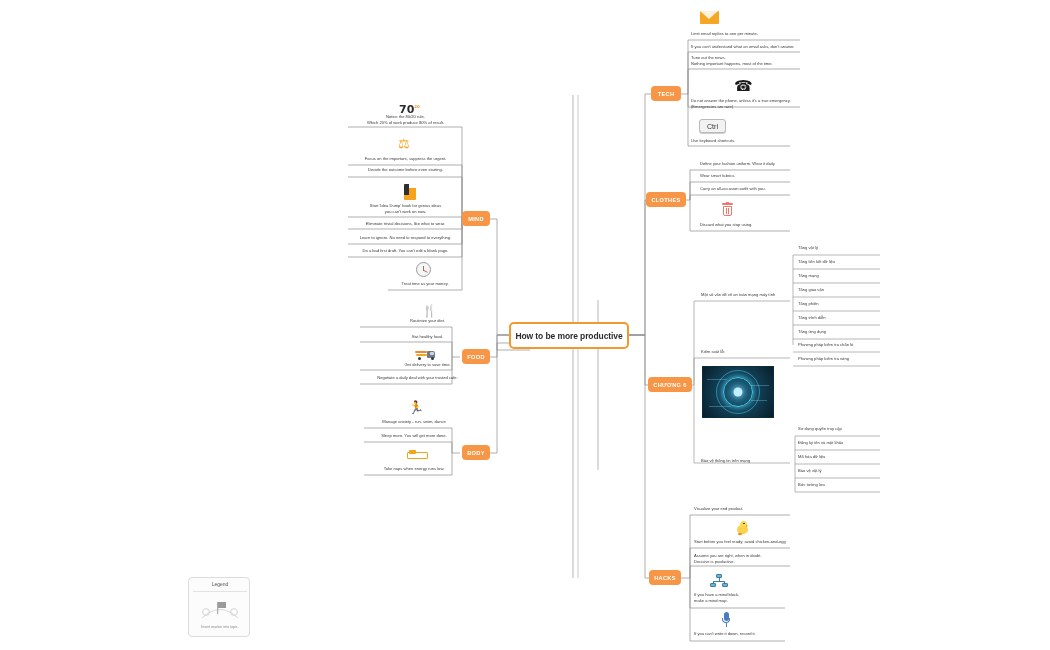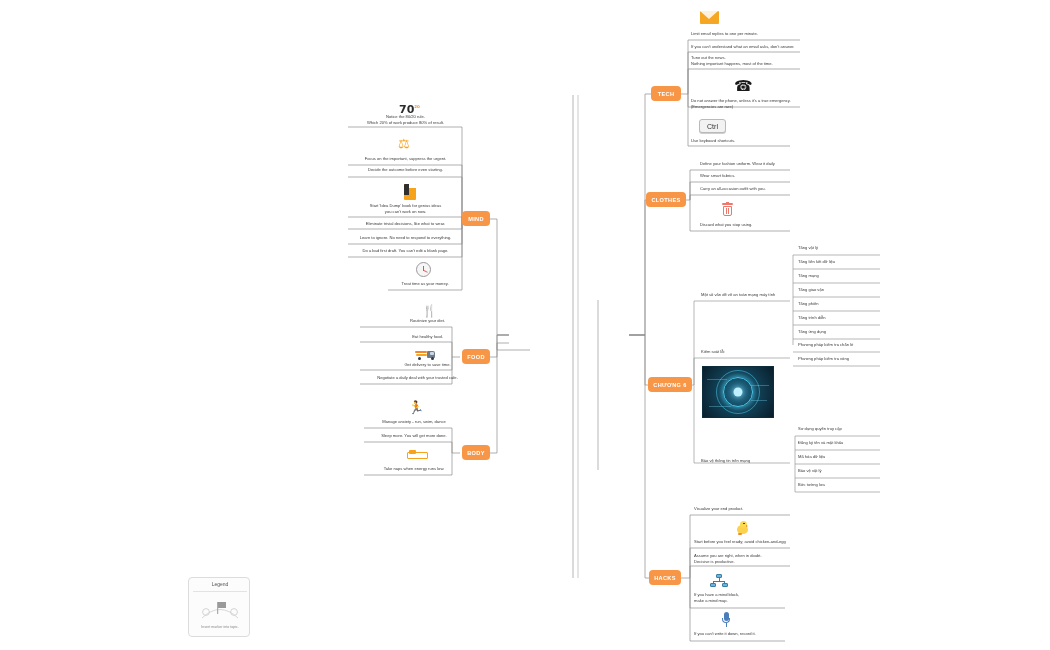--- a/index.html
+++ b/index.html
@@ -274,20 +274,21 @@
 
     <g fill="none" stroke="#8c8c8c" stroke-width="0.7">
       <path d="M681 578 L690 578 L690 515 L790 515"></path>
       <path d="M690 578 L690 548 L790 548"></path>
       <path d="M690 578 L690 566 L790 566"></path>
       <path d="M690 578 L690 608 L785 608"></path>
       <path d="M690 578 L690 641 L785 641"></path>
     </g>
   </svg>
 
+  <div class="central">How to be more productive</div>
 
   <div class="branch" style="left:462px; top:211px; width:28px;">MIND</div>
   <div class="branch" style="left:462px; top:349px; width:28px;">FOOD</div>
   <div class="branch" style="left:462px; top:445px; width:28px;">BODY</div>
 
   <div class="branch" style="left:651px; top:86px; width:30px;">TECH</div>
   <div class="branch" style="left:646px; top:192px; width:40px;">CLOTHES</div>
   <div class="branch" style="left:648px; top:377px; width:44px;">CHƯƠNG 6</div>
   <div class="branch" style="left:649px; top:570px; width:32px;">HACKS</div>
 

